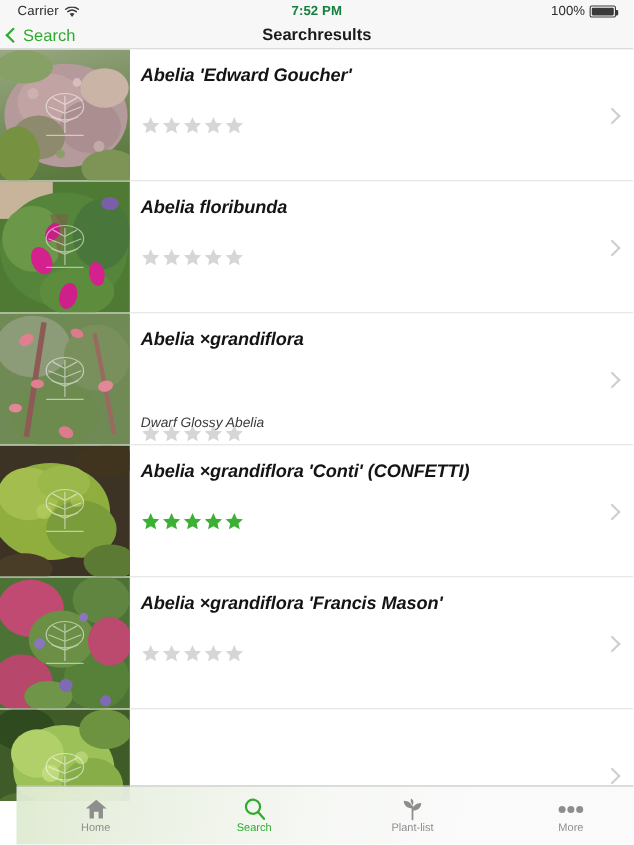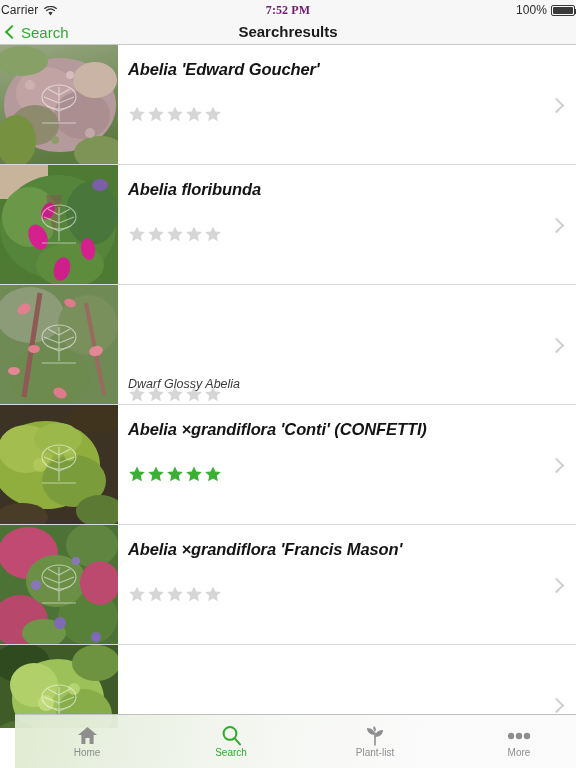--- a/index.html
+++ b/index.html
@@ -25,35 +25,34 @@
   
   .statusbar {
     position: absolute;
     top: 0; left: 0;
     width: 576px;
     height: 20px;
     background: #f7f7f7;
     display: flex;
     align-items: center;
     box-sizing: border-box;
-    padding: 0 1px;
+    padding: 0 16px;
     font-size: 12px;
     color: #2b2b2b;
     letter-spacing: 0.1px;
   }
   .sb-left { display: flex; align-items: center; gap: 6px; }
   .sb-center {
     position: absolute;
     left: 0; right: 0;
     text-align: center;
     font-size: 12px;
     font-weight: bold;
-    color: #701a75;
+    color: #15803d;
     pointer-events: none;
-    font-family: Liberation Serif, serif;
   }
   .sb-right {
     margin-left: auto;
     display: flex;
     align-items: center;
     gap: 4px;
     z-index: 2;
   }
   .wifi-icon { display: inline-block; width: 13px; height: 10px; }
   .battery {
@@ -390,20 +389,21 @@
             <path d="M31 12 L31 46"></path>
             <path d="M31 20 L20 14 M31 20 L42 14"></path>
             <path d="M31 28 L16 22 M31 28 L46 22"></path>
             <path d="M31 36 L19 31 M31 36 L43 31"></path>
             <ellipse cx="31" cy="22" rx="17" ry="12"></ellipse>
             <path d="M14 48 L48 48"></path>
           </g>
         </svg>
       </div>
       <div class="row-body">
+        <div class="row-title">Abelia ×grandiflora</div>
         <div class="stars at-mid">
           <svg class="star" viewBox="0 0 20 20">
               <polygon points="10,1.6 12.6,7.2 18.7,7.9 14.2,12 15.4,18 10,15 4.6,18 5.8,12 1.3,7.9 7.4,7.2" fill="#d6d6d6"></polygon>
             </svg>
           <svg class="star" viewBox="0 0 20 20">
               <polygon points="10,1.6 12.6,7.2 18.7,7.9 14.2,12 15.4,18 10,15 4.6,18 5.8,12 1.3,7.9 7.4,7.2" fill="#d6d6d6"></polygon>
             </svg>
           <svg class="star" viewBox="0 0 20 20">
               <polygon points="10,1.6 12.6,7.2 18.7,7.9 14.2,12 15.4,18 10,15 4.6,18 5.8,12 1.3,7.9 7.4,7.2" fill="#d6d6d6"></polygon>
             </svg>

